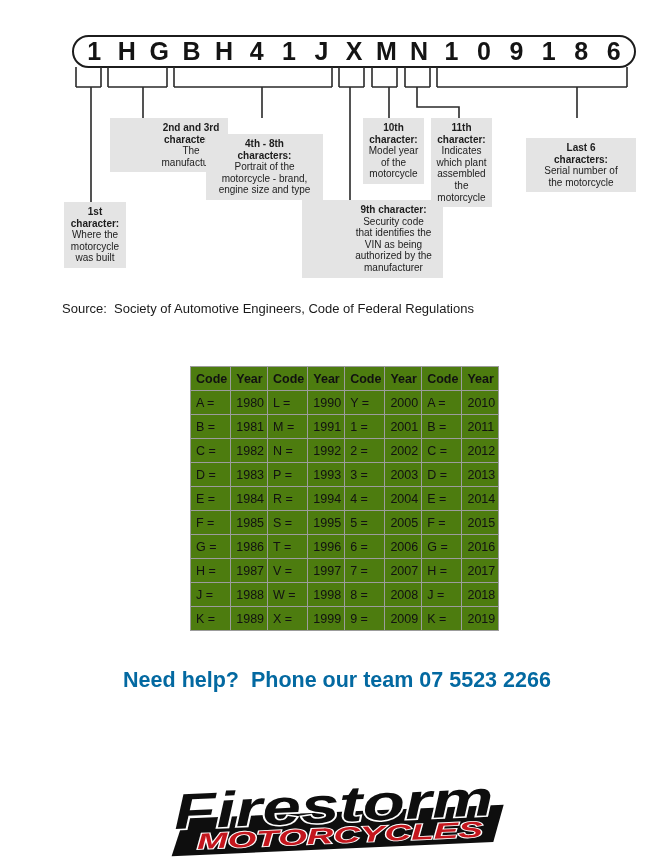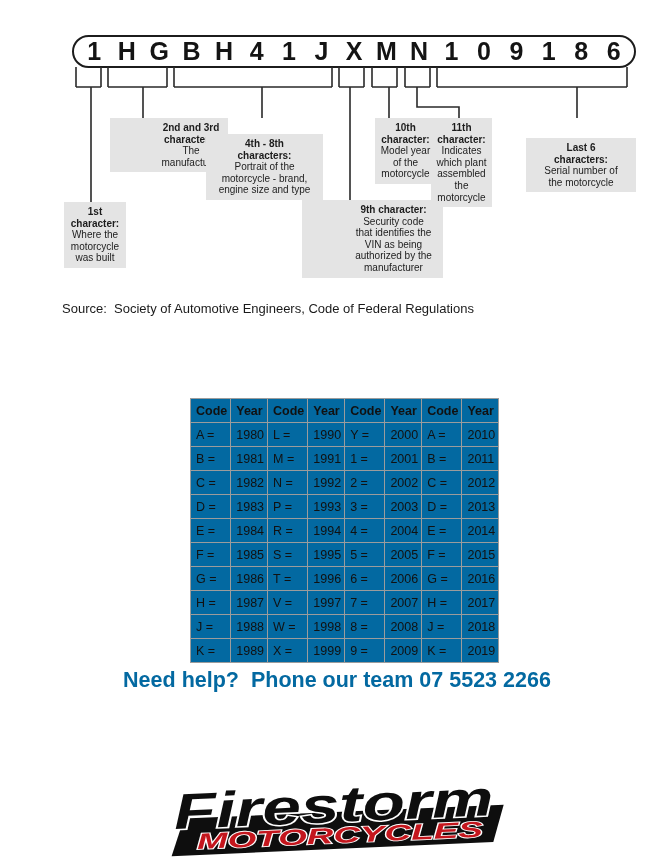--- a/index.html
+++ b/index.html
@@ -21,21 +21,21 @@
     position:absolute;background:#e4e4e4;text-align:center;
     font-size:10px;line-height:11.6px;padding:4px 2px;color:#1c1c1c;
   }
   .callout-title{font-weight:bold;white-space:pre-line;}
   .callout-body{white-space:pre-line;}
   
   .source{position:absolute;left:62px;top:301px;font-size:13px;white-space:pre;color:#1a1a1a;}
   
   .years{
     position:absolute;left:190px;top:366px;border-collapse:collapse;
-    table-layout:fixed;font-size:12.5px;background:#0369a1;margin-top:32px;
+    table-layout:fixed;font-size:12.5px;background:#4d7c0f;
   }
   .years th,.years td{
     border:1px solid #9c9c9c;height:23px;padding:0 3px 0 5px;
     text-align:left;white-space:nowrap;font-weight:normal;color:#111;
   }
   .years th{font-weight:bold;}
   
   .help{
     position:absolute;left:4px;top:668px;width:666px;text-align:center;
     font-weight:bold;font-size:21.5px;line-height:25.5px;color:#0369a1;
@@ -113,21 +113,21 @@
 
   <div class="callout" style="left:302px;top:200px;width:95px;padding-left:44px;">
     <div class="callout-title">9th character:</div>
     <div class="callout-body">Security code
 that identifies the
 VIN as being
 authorized by the
 manufacturer</div>
   </div>
 
-  <div class="callout" style="left:363px;top:118px;width:57px;margin-left:12px;">
+  <div class="callout" style="left:363px;top:118px;width:57px;">
     <div class="callout-title">10th
 character:</div>
     <div class="callout-body">Model year
 of the
 motorcycle</div>
   </div>
 
   <div class="callout" style="left:431px;top:118px;width:57px;">
     <div class="callout-title">11th
 character:</div>

